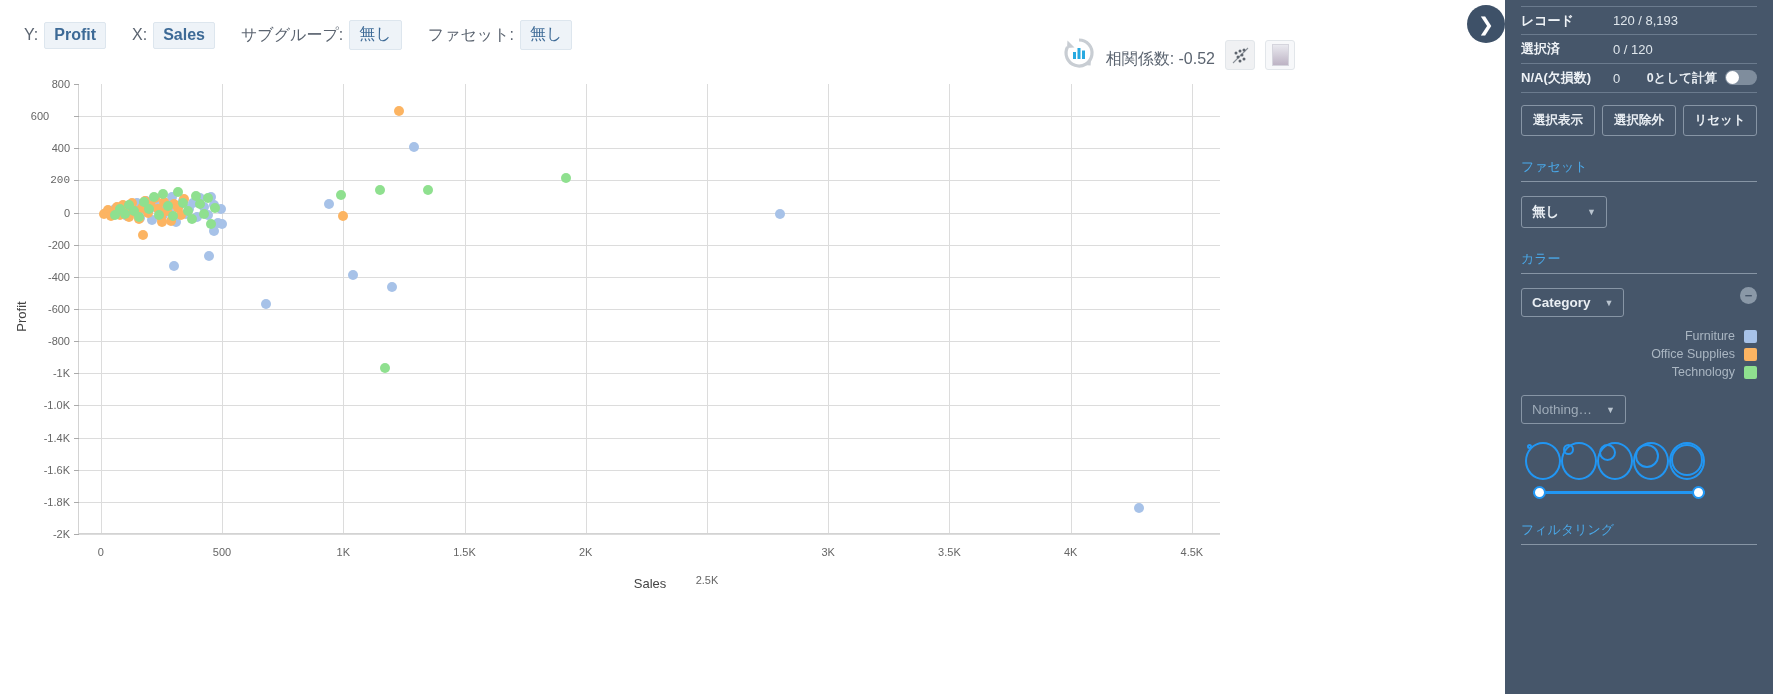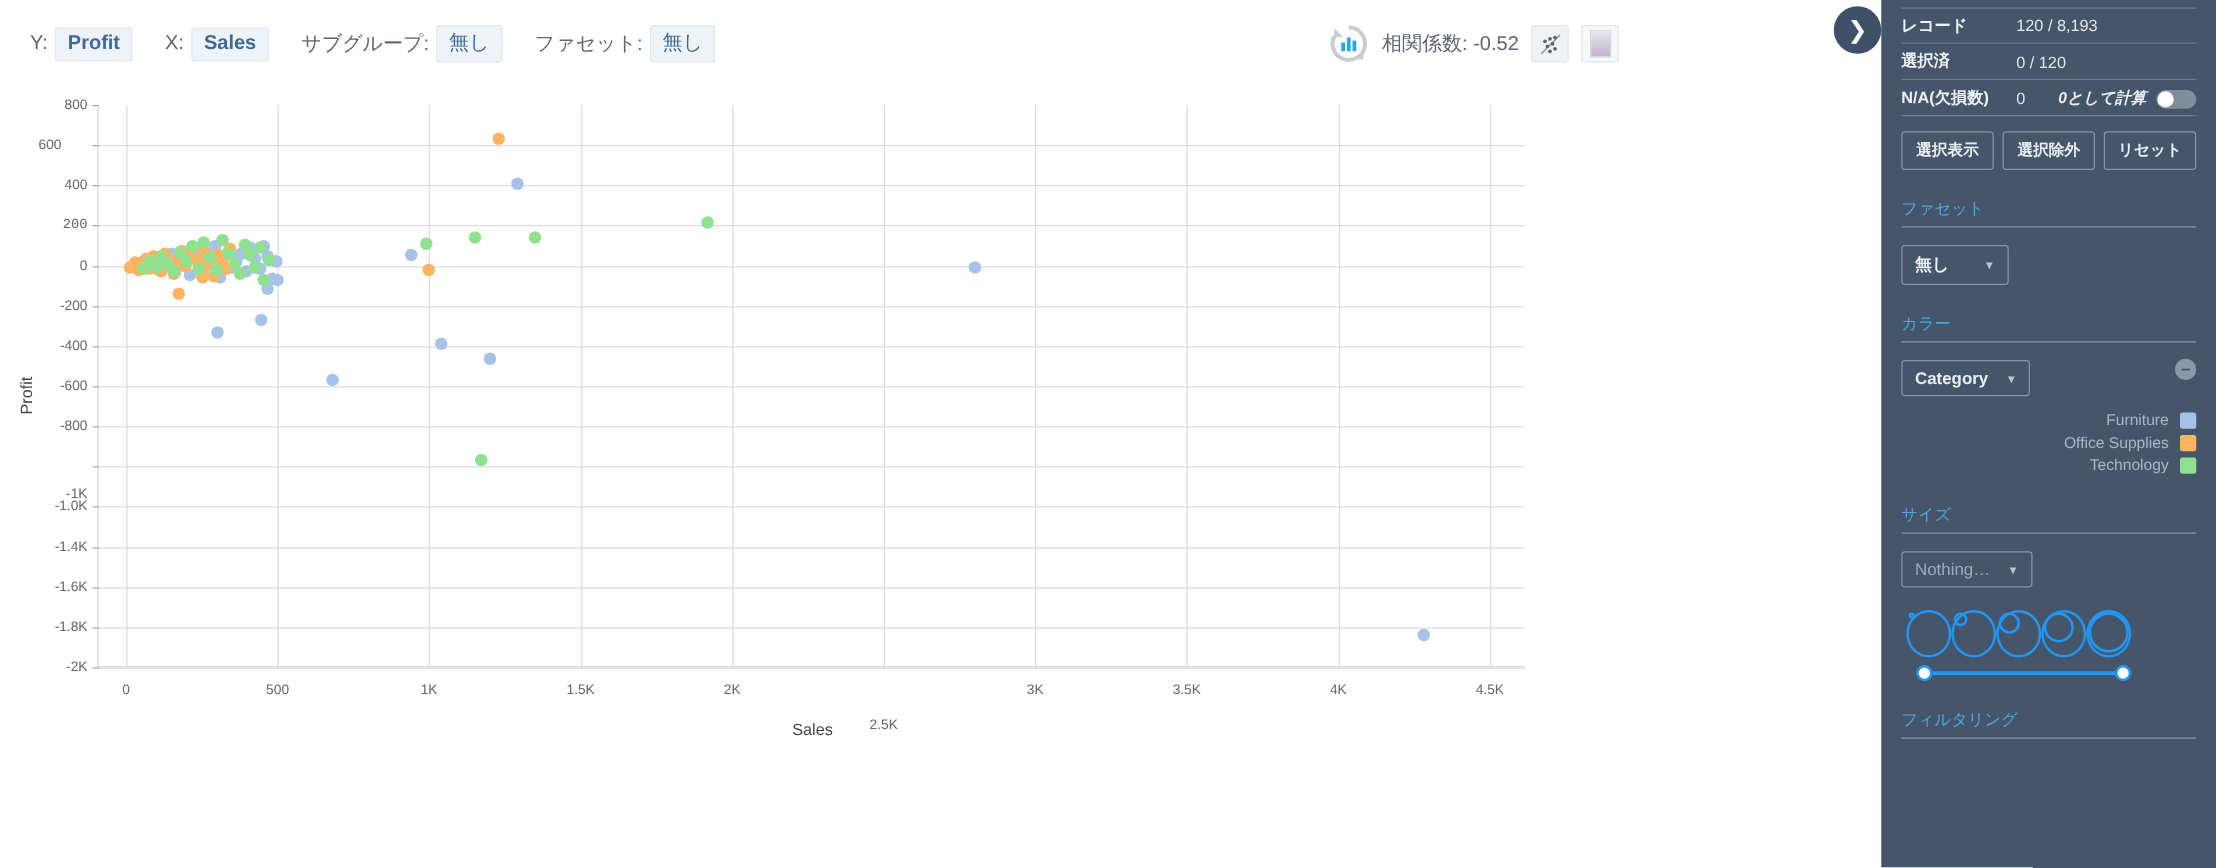--- a/index.html
+++ b/index.html
@@ -30,21 +30,21 @@
     font-size: 16px; color: #3d6a96; font-weight: 600;
     background: #eef3f8; border: 1px solid #dde6ee;
     padding: 3px 9px 4px; border-radius: 2px; cursor: pointer;
     white-space: nowrap;
   }
   .tb-chip.jp { font-weight: 500; }
   .tb-gap { width: 14px; }
 
   .tb-right {
     position: absolute; right: 210px; top: 0; height: 70px;
-    display: flex; align-items: center; gap: 10px;
+    display: flex; align-items: flex-end; gap: 10px;
   }
   .corr-icon { width: 34px; height: 34px; position: relative; }
   .corr-text { font-size: 16px; color: #5b6470; white-space: nowrap; }
   .mode-btn {
     width: 30px; height: 30px; border: 1px solid #e2e6ea; border-radius: 3px;
     background: #f7f8fa; display: flex; align-items: center; justify-content: center;
     cursor: pointer;
   }
   .mode-btn.sel { background: #f0f1f3; }
   .grad-sq {
@@ -100,21 +100,21 @@
     background: #46566a; color: #e8edf2;
     padding: 0 16px; overflow: hidden; position: relative;
   }
   .stat-row {
     display: flex; align-items: center; height: 29px;
     border-bottom: 1px solid #6b7b8e; font-size: 13px;
   }
   .stat-row:first-child { border-top: 1px solid #6b7b8e; margin-top: 6px; }
   .stat-k { width: 92px; font-weight: bold; color: #eef2f6; }
   .stat-v { color: #dfe6ec; }
-  .stat-extra { margin-left: auto; display: flex; align-items: flex-end; gap: 8px; font-style: italic; }
+  .stat-extra { margin-left: auto; display: flex; align-items: flex-start; gap: 8px; }
   .stat-extra .lab { font-weight: bold; font-size: 12.5px; }
   .toggle {
     width: 32px; height: 15px; border-radius: 8px; background: #7f8d9d;
     position: relative; cursor: pointer;
   }
   .toggle::after {
     content: ""; position: absolute; left: 1px; top: 1px;
     width: 13px; height: 13px; border-radius: 50%; background: #fff;
   }
   .btn-row { display: flex; gap: 7px; margin-top: 12px; }
@@ -237,21 +237,21 @@
           <div class="gl h" style="top: 192.857px;"></div>
           <div class="ytick" style="top: 192.857px;">-400</div>
           <div class="ytick-mark" style="top: 192.857px;"></div>
           <div class="gl h" style="top: 225px;"></div>
           <div class="ytick" style="top: 225px;">-600</div>
           <div class="ytick-mark" style="top: 225px;"></div>
           <div class="gl h" style="top: 257.143px;"></div>
           <div class="ytick" style="top: 257.143px;">-800</div>
           <div class="ytick-mark" style="top: 257.143px;"></div>
           <div class="gl h" style="top: 289.286px;"></div>
-          <div class="ytick" style="top: 289.286px; margin-top: 22px;">-1K</div>
+          <div class="ytick" style="top: 289.286px;">-1K</div>
           <div class="ytick-mark" style="top: 289.286px;"></div>
           <div class="gl h" style="top: 321.429px;"></div>
           <div class="ytick" style="top: 321.429px;">-1.0K</div>
           <div class="ytick-mark" style="top: 321.429px;"></div>
           <div class="gl h" style="top: 353.571px;"></div>
           <div class="ytick" style="top: 353.571px;">-1.4K</div>
           <div class="ytick-mark" style="top: 353.571px;"></div>
           <div class="gl h" style="top: 385.714px;"></div>
           <div class="ytick" style="top: 385.714px;">-1.6K</div>
           <div class="ytick-mark" style="top: 385.714px;"></div>
@@ -438,21 +438,20 @@
         <div class="legend-item">
           <span>Office Supplies</span>
           <span class="sw" style="background: rgb(252, 180, 98);"></span>
         </div>
         <div class="legend-item">
           <span>Technology</span>
           <span class="sw" style="background: rgb(143, 224, 143);"></span>
         </div>
       </div>
 
-    <div class="sec-title">サイズ</div>
     <div class="sel-box dim">
       <span>Nothing…</span>
       <span class="caret">▼</span>
     </div>
 
     <div class="size-prev">
       <span class="size-cell">
           <span style="width:5px;height:5px;"></span>
         </span>
       <span class="size-cell">

